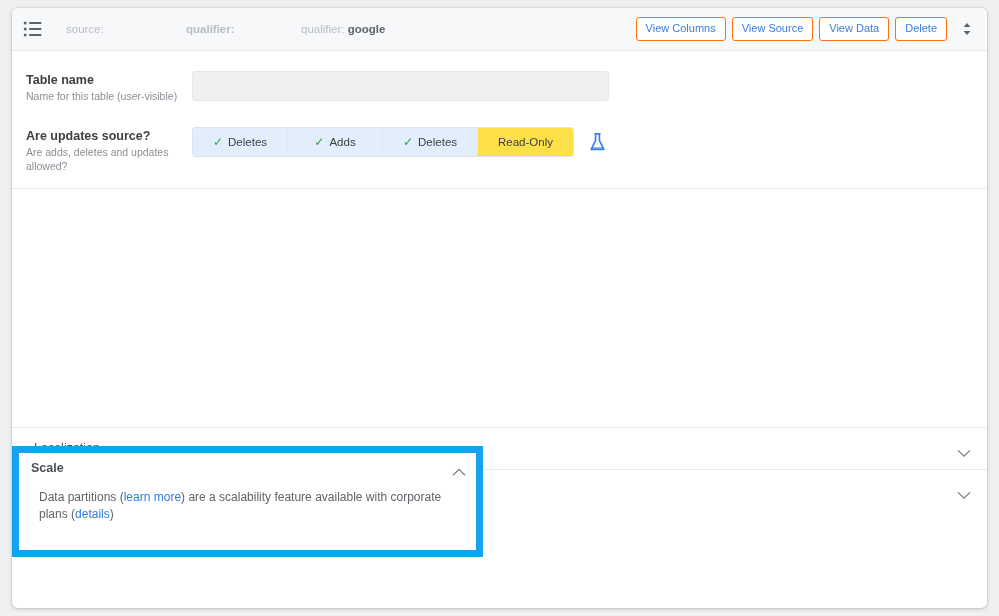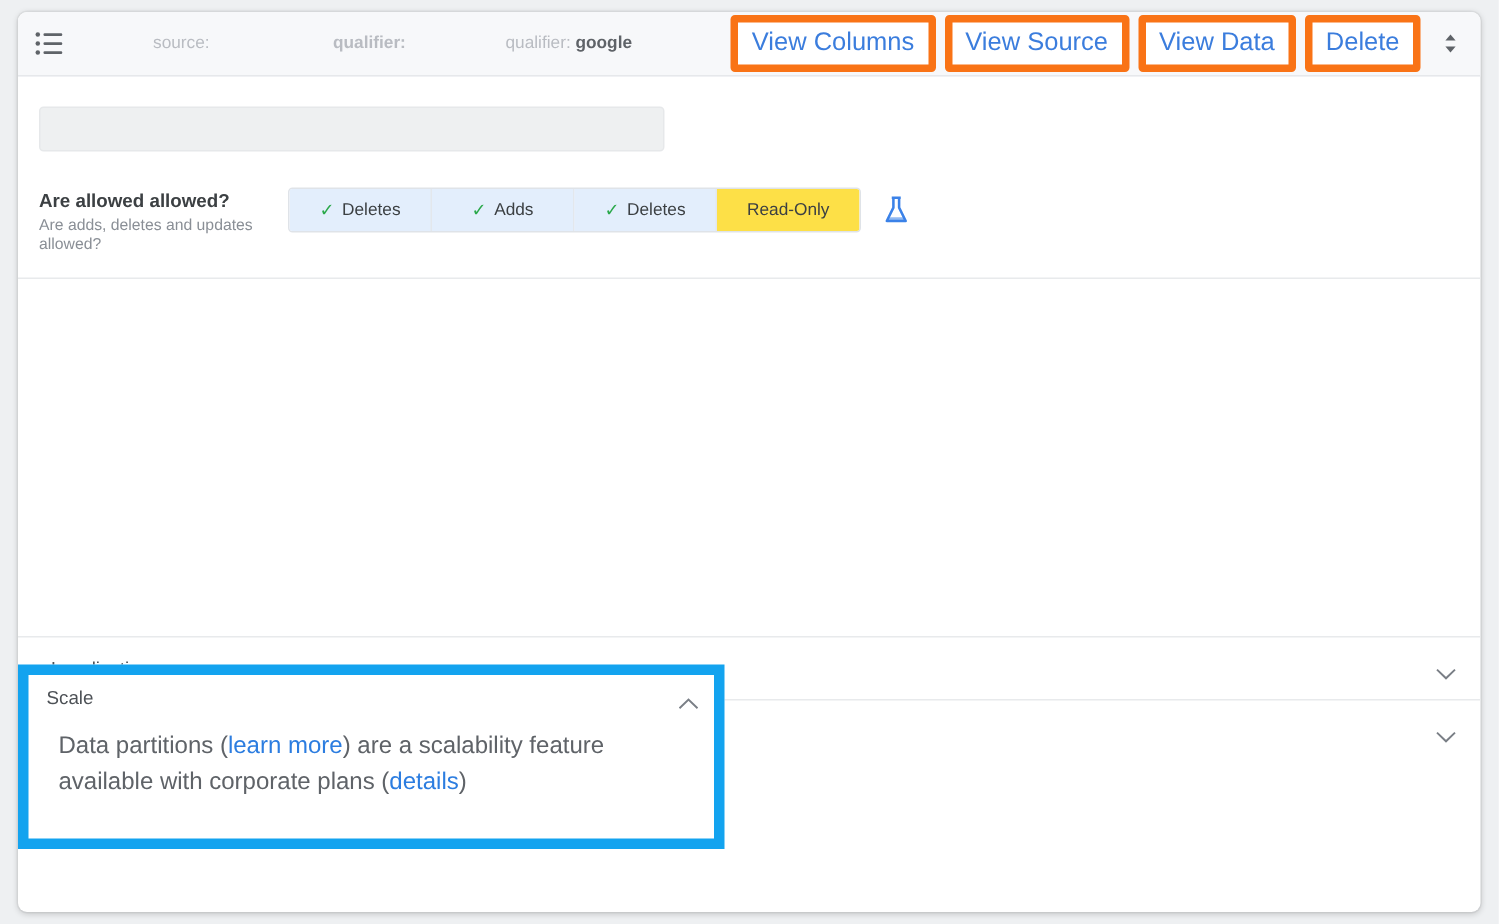--- a/index.html
+++ b/index.html
@@ -21,40 +21,39 @@
 
   
   .topbar {
     height: 43px;
     background: #f7f8fa;
     border-bottom: 1px solid #e6e8eb;
     display: flex;
     align-items: center;
     padding: 0 12px 0 10px;
     position: relative;
-    gap: 36px;
   }
   .list-icon { width: 22px; height: 22px; display: block; flex: 0 0 auto; margin-right: 22px; }
   .meta { display: flex; align-items: baseline; font-size: 11.5px; color: #b9bcc2; }
   .meta .slot { white-space: nowrap; }
   .meta .slot.s1 { width: 120px; }
   .meta .slot.s2 { width: 115px; font-weight: bold; }
   .meta .slot.s3 { width: auto; }
   .meta .val { color: #5f6368; font-weight: bold; }
   .topbar-actions {
     margin-left: auto;
     display: flex;
     align-items: center;
     gap: 6px;
   }
   .tb-btn {
-    font-size: 17px;
+    font-size: 11px;
     color: #3b7ddd;
     background: #ffffff;
-    border: 5px solid #f97316;
+    border: 1px solid #f97316;
     border-radius: 3px;
     padding: 4px 9px 5px;
     line-height: 1.1;
     cursor: pointer;
     white-space: nowrap;
     font-family: "Liberation Sans", sans-serif;
   }
   .updown-icon { width: 16px; height: 18px; margin-left: 6px; cursor: pointer; display:block; }
 
   
@@ -111,23 +110,23 @@
 
   
   .scale-wrap {
     position: absolute;
     left: 0px; top: 257px;
     width: 471px;
     border: 7px solid #13a3ef;
     background: #ffffff;
     z-index: 5;
   }
-  .scale-wrap .acc-head { height: 30px; padding: 0 10px 0 12px; }
+  .scale-wrap .acc-head { height: 30px; padding: 0 10px 0 12px; font-weight: bold; }
   .scale-body { padding: 6px 12px 16px 20px; }
-  .scale-note { font-size: 16px; color: #5f6368; line-height: 1.45; margin-bottom: 10px; }
+  .scale-note { font-size: 12px; color: #5f6368; line-height: 1.45; margin-bottom: 10px; }
   .scale-note a { color: #2c7de0; text-decoration: none; }
   .spacer-scale { height: 238px; }
 </style>
 </head>
 <body>
 
 <div class="page">
 
   <div class="topbar">
     <span class="list-icon">
@@ -168,28 +167,32 @@
         </svg>
       </span>
     </div>
   </div>
 
   <div class="body">
 
     <div class="form-area">
 
       <div class="frow">
+        <div class="flabel">
+          <div class="t">Table name</div>
+          <div class="d">Name for this table (user-visible)</div>
+        </div>
         <div class="fctl">
           <input class="text-input" type="text" placeholder="" style="">
         </div>
       </div>
 
       <div class="frow">
         <div class="flabel">
-          <div class="t">Are allowed allowed?</div>
+          <div class="t">Are updates source?</div>
           <div class="d">Are adds, deletes and updates allowed?</div>
         </div>
         <div class="fctl">
           <div class="seg-group">
             <div class="seg on">
               <span class="chk">✓</span>
               <span>Deletes</span>
             </div>
             <div class="seg on">
               <span class="chk">✓</span>

